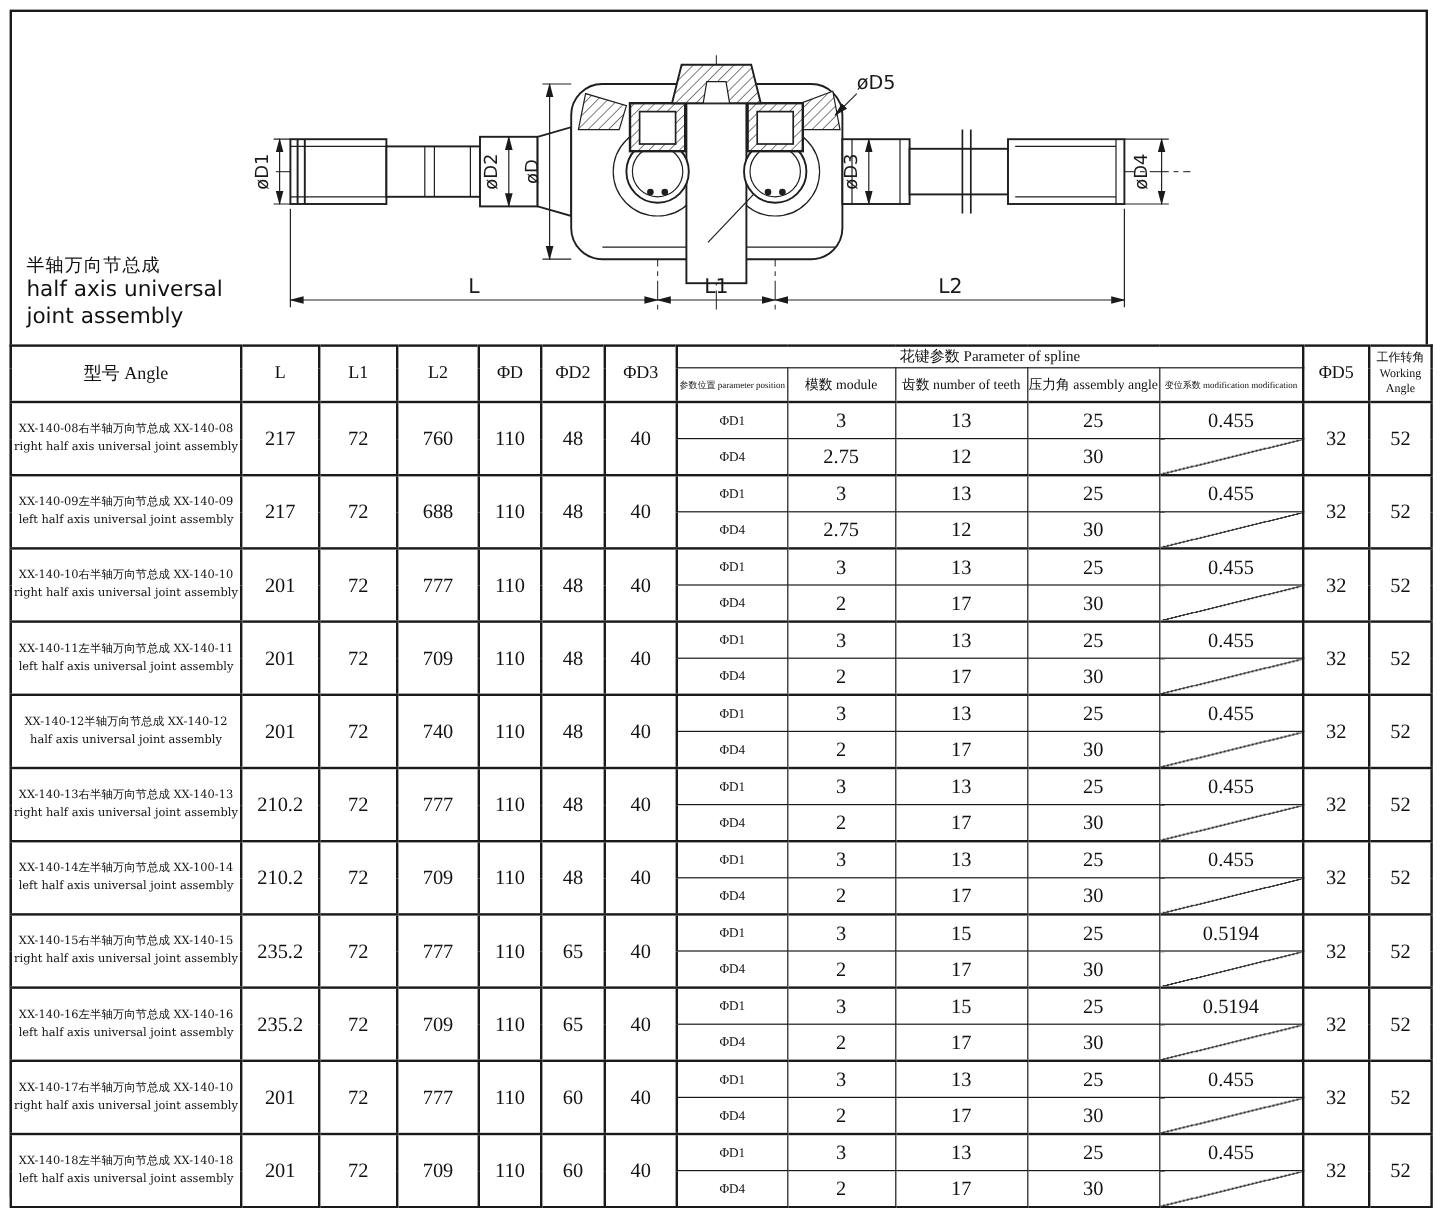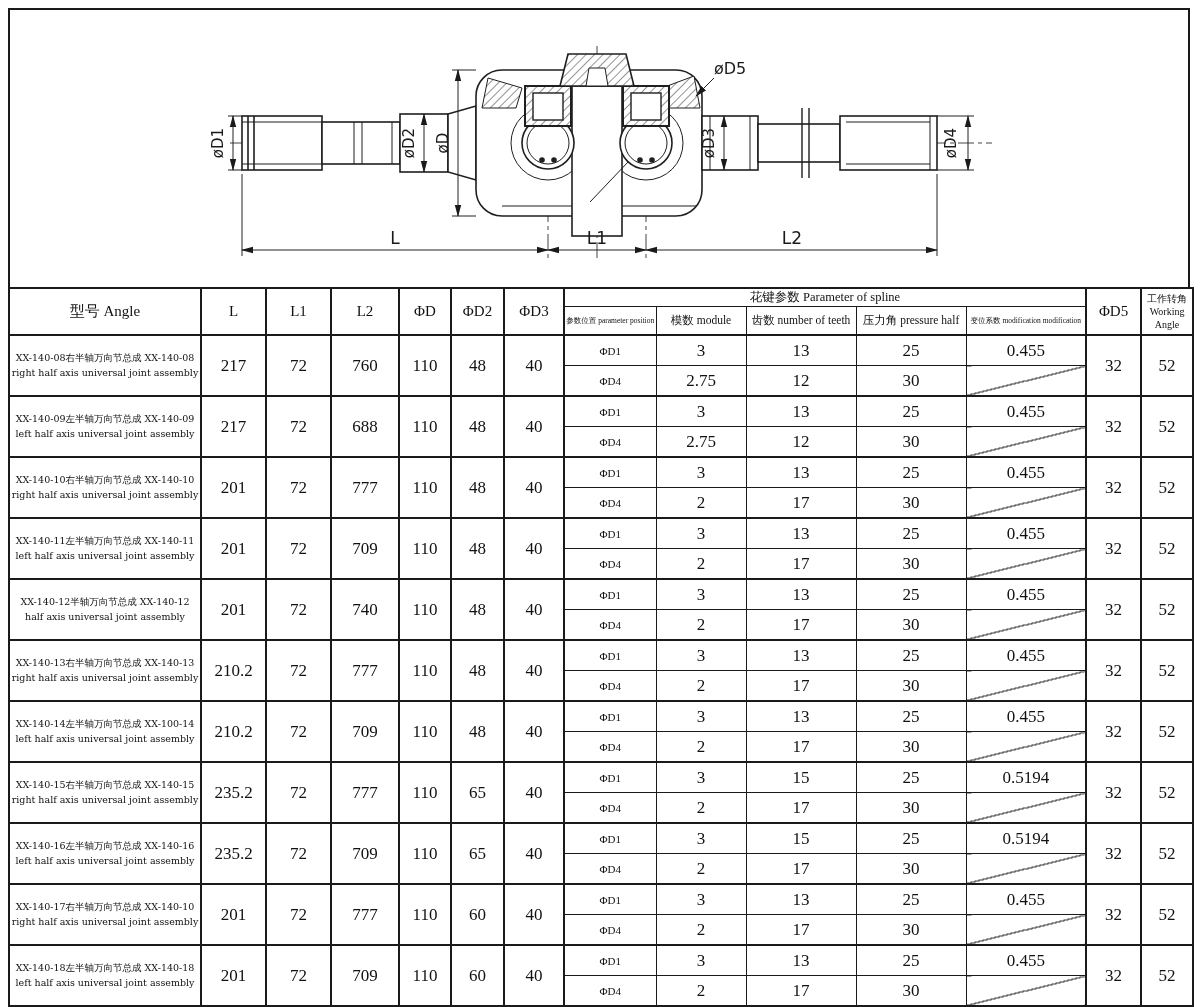--- a/index.html
+++ b/index.html
@@ -150,20 +150,25 @@
         <text x="446" y="133" text-anchor="middle" transform="rotate(-90 446 133)">øD</text>
         <text x="712" y="133" text-anchor="middle" transform="rotate(-90 712 133)">øD3</text>
         <text x="954" y="133" text-anchor="middle" transform="rotate(-90 954 133)">øD4</text>
         <text x="712" y="64" font-size="16">øD5</text>
         <text x="393" y="234" font-size="17" text-anchor="middle">L</text>
         <text x="595" y="234" font-size="17" text-anchor="middle">L1</text>
         <text x="790" y="234" font-size="17" text-anchor="middle">L2</text>
       </g>
     </svg>
 
+    <div class="title-block">
+      <div class="t-cn">半轴万向节总成</div>
+      <div class="t-en">half axis universal</div>
+      <div class="t-en">joint assembly</div>
+    </div>
   </div>
 
   <table class="spec">
     <colgroup>
       <col style="width:192px">
         <col style="width:65px">
         <col style="width:65px">
         <col style="width:68px">
       <col style="width:52px">
         <col style="width:53px">
@@ -189,21 +194,21 @@
         <th rowspan="2" class="bL num-h">ΦD5</th>
         <th rowspan="2" class="bL ang-h">
           <div>工作转角</div>
           <div>Working Angle</div>
         </th>
       </tr>
       <tr class="h2">
         <th class="bL tiny">参数位置 parameter position</th>
         <th class="small">模数 module</th>
         <th class="small">齿数 number of teeth</th>
-        <th class="small">压力角 pressure half</th>
+        <th class="small">压力角 assembly angle</th>
         <th class="tiny">变位系数 modification modification</th>
       </tr>
     </thead>
     <tbody id="tb">
         <tr>
           <td class="model span2" rowspan="2">XX-140-08右半轴万向节总成  XX-140-08 right half axis universal joint assembly</td>
           <td class="bL num span2" rowspan="2">217</td>
           <td class="bL num span2" rowspan="2">72</td>
           <td class="bL num span2" rowspan="2">760</td>
           <td class="bL num span2" rowspan="2">110</td>

